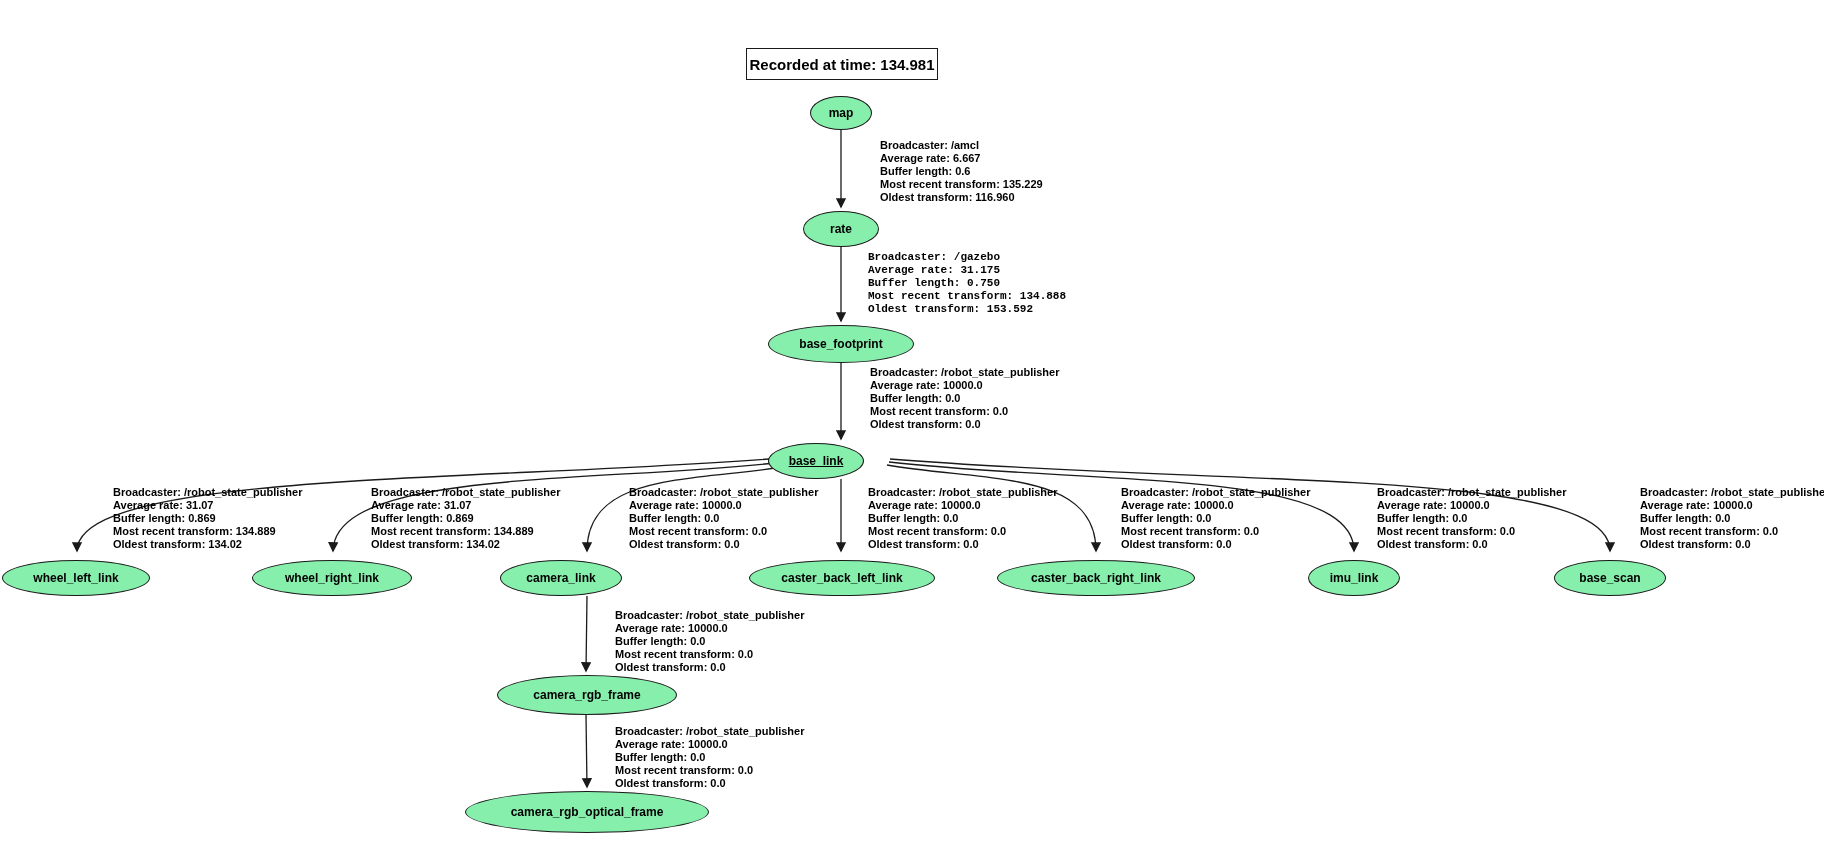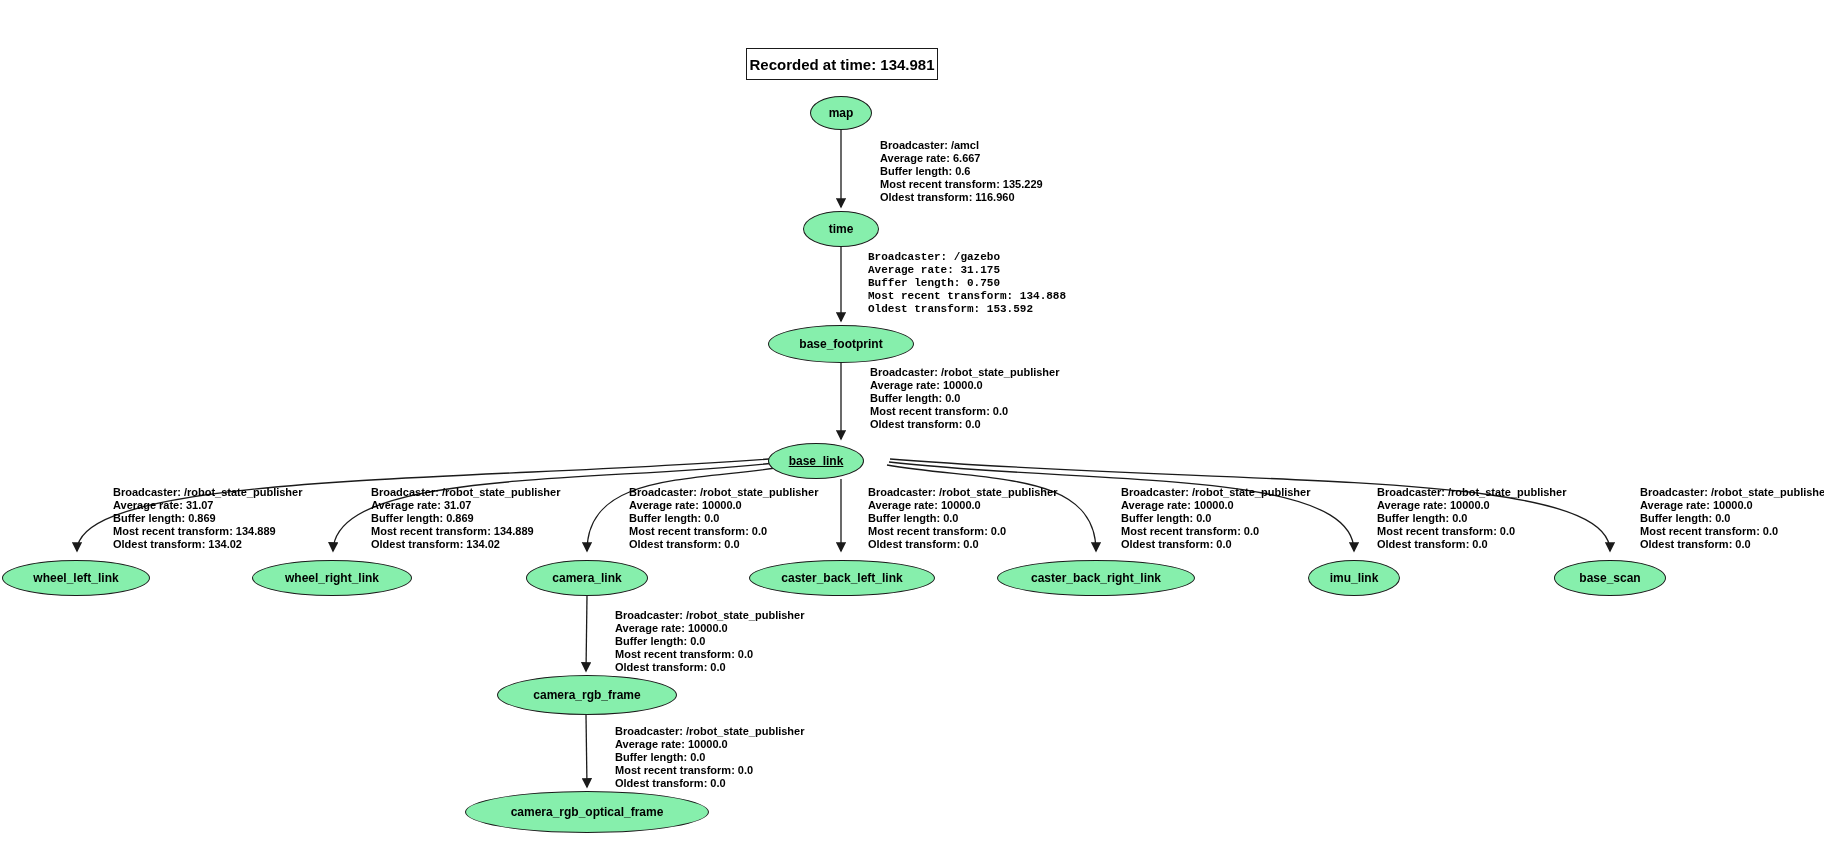--- a/index.html
+++ b/index.html
@@ -88,26 +88,26 @@
         <path d="M890,459 C1240,487 1610,468 1610,551" class="edge-path" marker-end="url(#arrow)"></path>
         <path d="M587,596 L586,671" class="edge-path" marker-end="url(#arrow)"></path>
         <path d="M586,715 L587,787" class="edge-path" marker-end="url(#arrow)"></path>
       </g>
   </svg>
 
   <div class="title-box">Recorded at time: 134.981</div>
 
   <div id="nodes-layer">
       <div class="node" style="left: 810px; top: 96px; width: 62px; height: 34px;">map</div>
-      <div class="node" style="left: 803px; top: 211px; width: 76px; height: 36px;">time</div>
+      <div class="node" style="left: 803px; top: 211px; width: 76px; height: 36px;">rate</div>
       <div class="node" style="left: 768px; top: 325px; width: 146px; height: 38px;">base_footprint</div>
       <div class="node" style="left: 768px; top: 443px; width: 96px; height: 36px; text-decoration: underline;">base_link</div>
       <div class="node" style="left: 2px; top: 560px; width: 148px; height: 36px;">wheel_left_link</div>
       <div class="node" style="left: 252px; top: 560px; width: 160px; height: 36px;">wheel_right_link</div>
-      <div class="node" style="left: 526px; top: 560px; width: 122px; height: 36px;">camera_link</div>
+      <div class="node" style="left: 500px; top: 560px; width: 122px; height: 36px;">camera_link</div>
       <div class="node" style="left: 749px; top: 560px; width: 186px; height: 36px;">caster_back_left_link</div>
       <div class="node" style="left: 997px; top: 560px; width: 198px; height: 36px;">caster_back_right_link</div>
       <div class="node" style="left: 1308px; top: 560px; width: 92px; height: 36px;">imu_link</div>
       <div class="node" style="left: 1554px; top: 560px; width: 112px; height: 36px;">base_scan</div>
       <div class="node" style="left: 497px; top: 675px; width: 180px; height: 40px;">camera_rgb_frame</div>
       <div class="node" style="left: 465px; top: 791px; width: 244px; height: 42px;">camera_rgb_optical_frame</div>
     </div>
   <div id="labels-layer">
       <div class="edge-label" style="left: 868px; top: 139px; margin-left: 12px;">
         <div>Broadcaster: /amcl</div>

